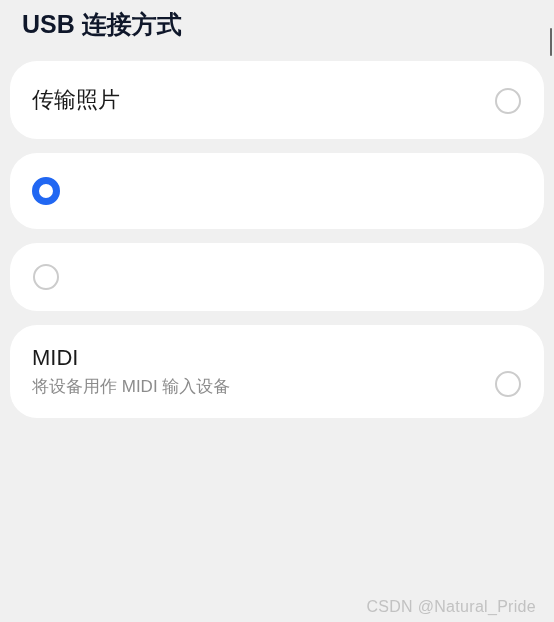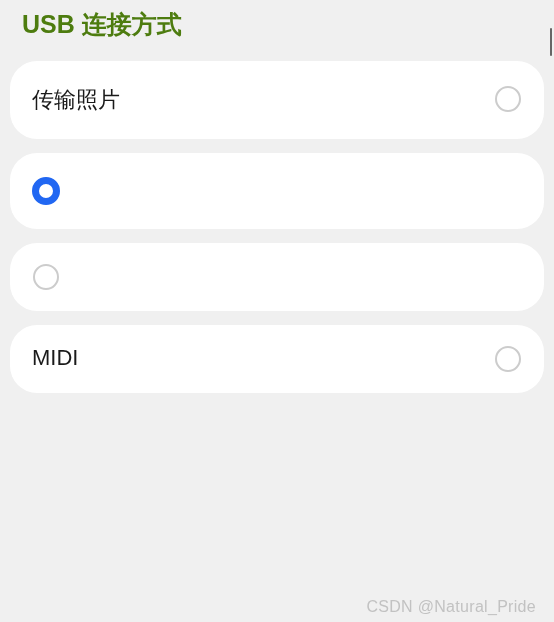--- a/index.html
+++ b/index.html
@@ -14,34 +14,34 @@
       font-family: -apple-system, "PingFang SC", "Microsoft YaHei", sans-serif;
       position: relative;
       overflow: hidden;
     }
     .header {
       padding: 8px 22px 20px 22px;
     }
     .header-title {
       font-size: 25px;
       font-weight: 600;
-      color: #4d7c0f;
+      color: #0f172a;
     }
     .options-list {
       display: flex;
       flex-direction: column;
       gap: 14px;
       padding: 0 10px;
     }
     .option-item {
       background: #ffffff;
       border-radius: 27px;
       padding: 24px 22px;
       display: flex;
-      align-items: flex-start;
+      align-items: flex-end;
       justify-content: space-between;
       cursor: pointer;
     }
     .option-item.with-subtitle {
       padding: 20px 22px;
     }
     .option-text {
       display: flex;
       flex-direction: column;
       gap: 4px;
@@ -126,20 +126,21 @@
 
   <div class="option-item with-subtitle">
     <div class="radio">
       <div class="radio-unselected"></div>
     </div>
   </div>
 
   <div class="option-item with-subtitle">
     <div class="option-text">
       <div class="option-label">MIDI</div>
+      <div class="option-subtitle">将设备用作 MIDI 输入设备</div>
     </div>
     <div class="radio">
       <div class="radio-unselected"></div>
     </div>
   </div>
 
 </div>
 
 <div class="watermark">CSDN @Natural_Pride</div>
 

